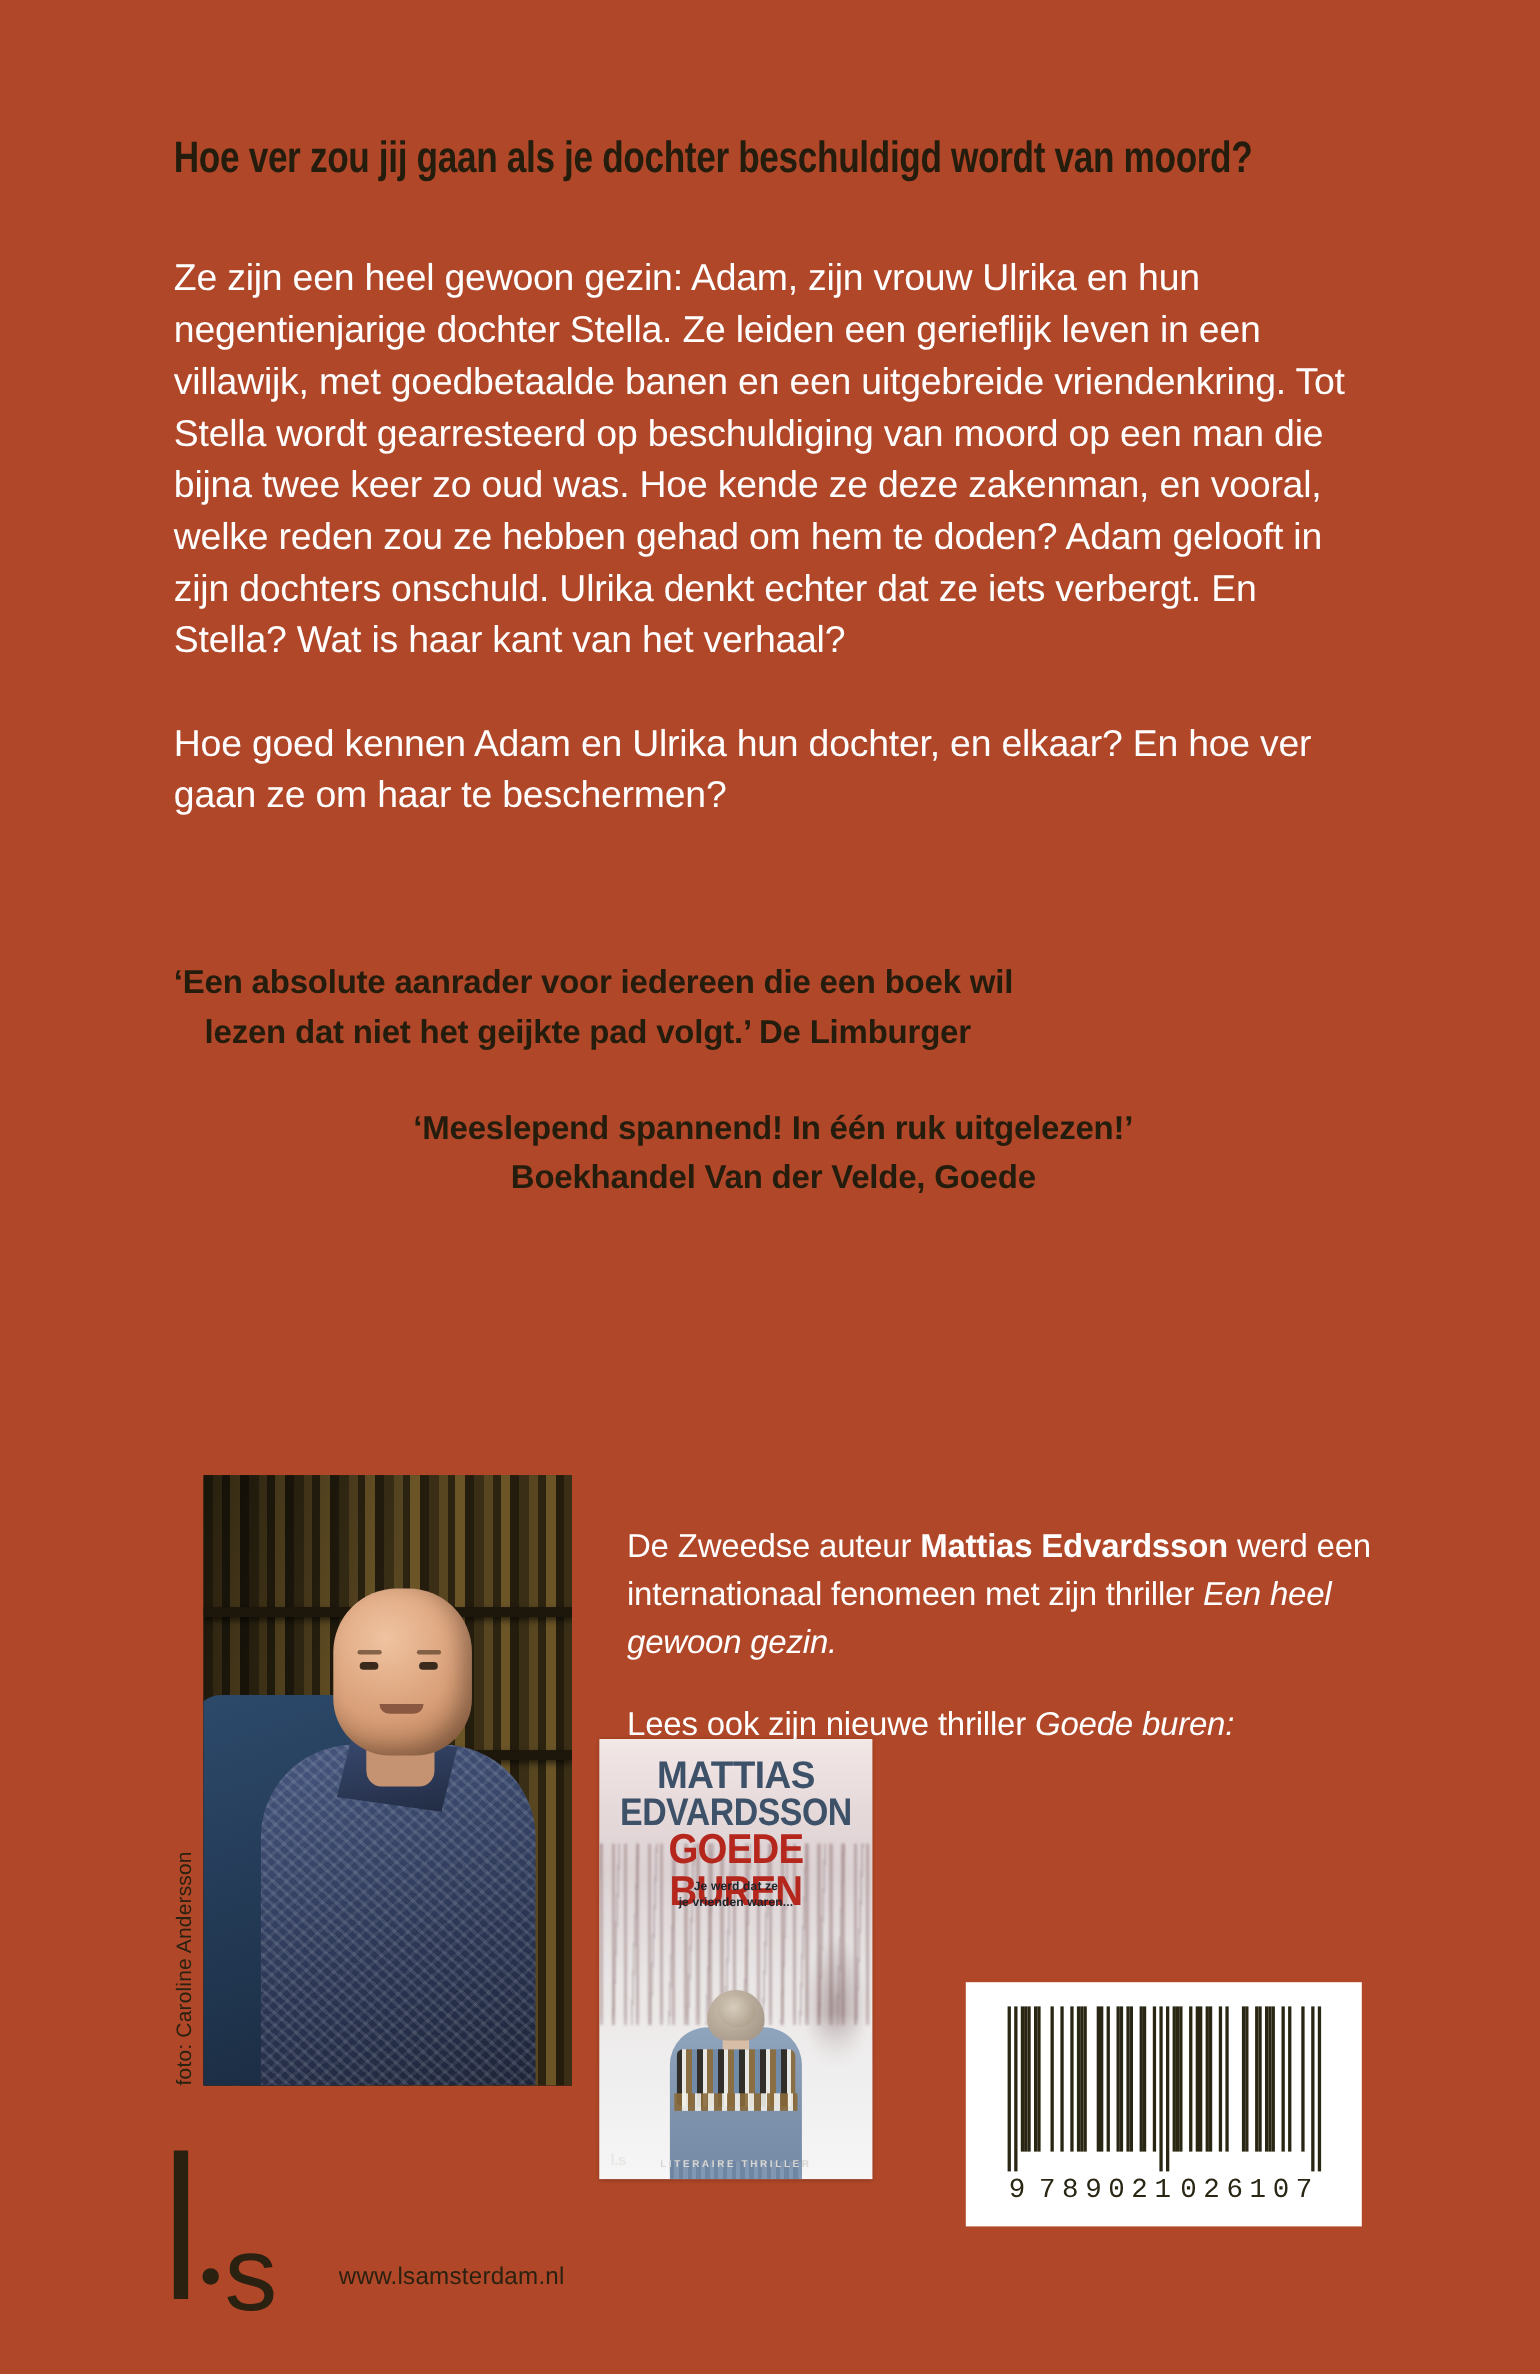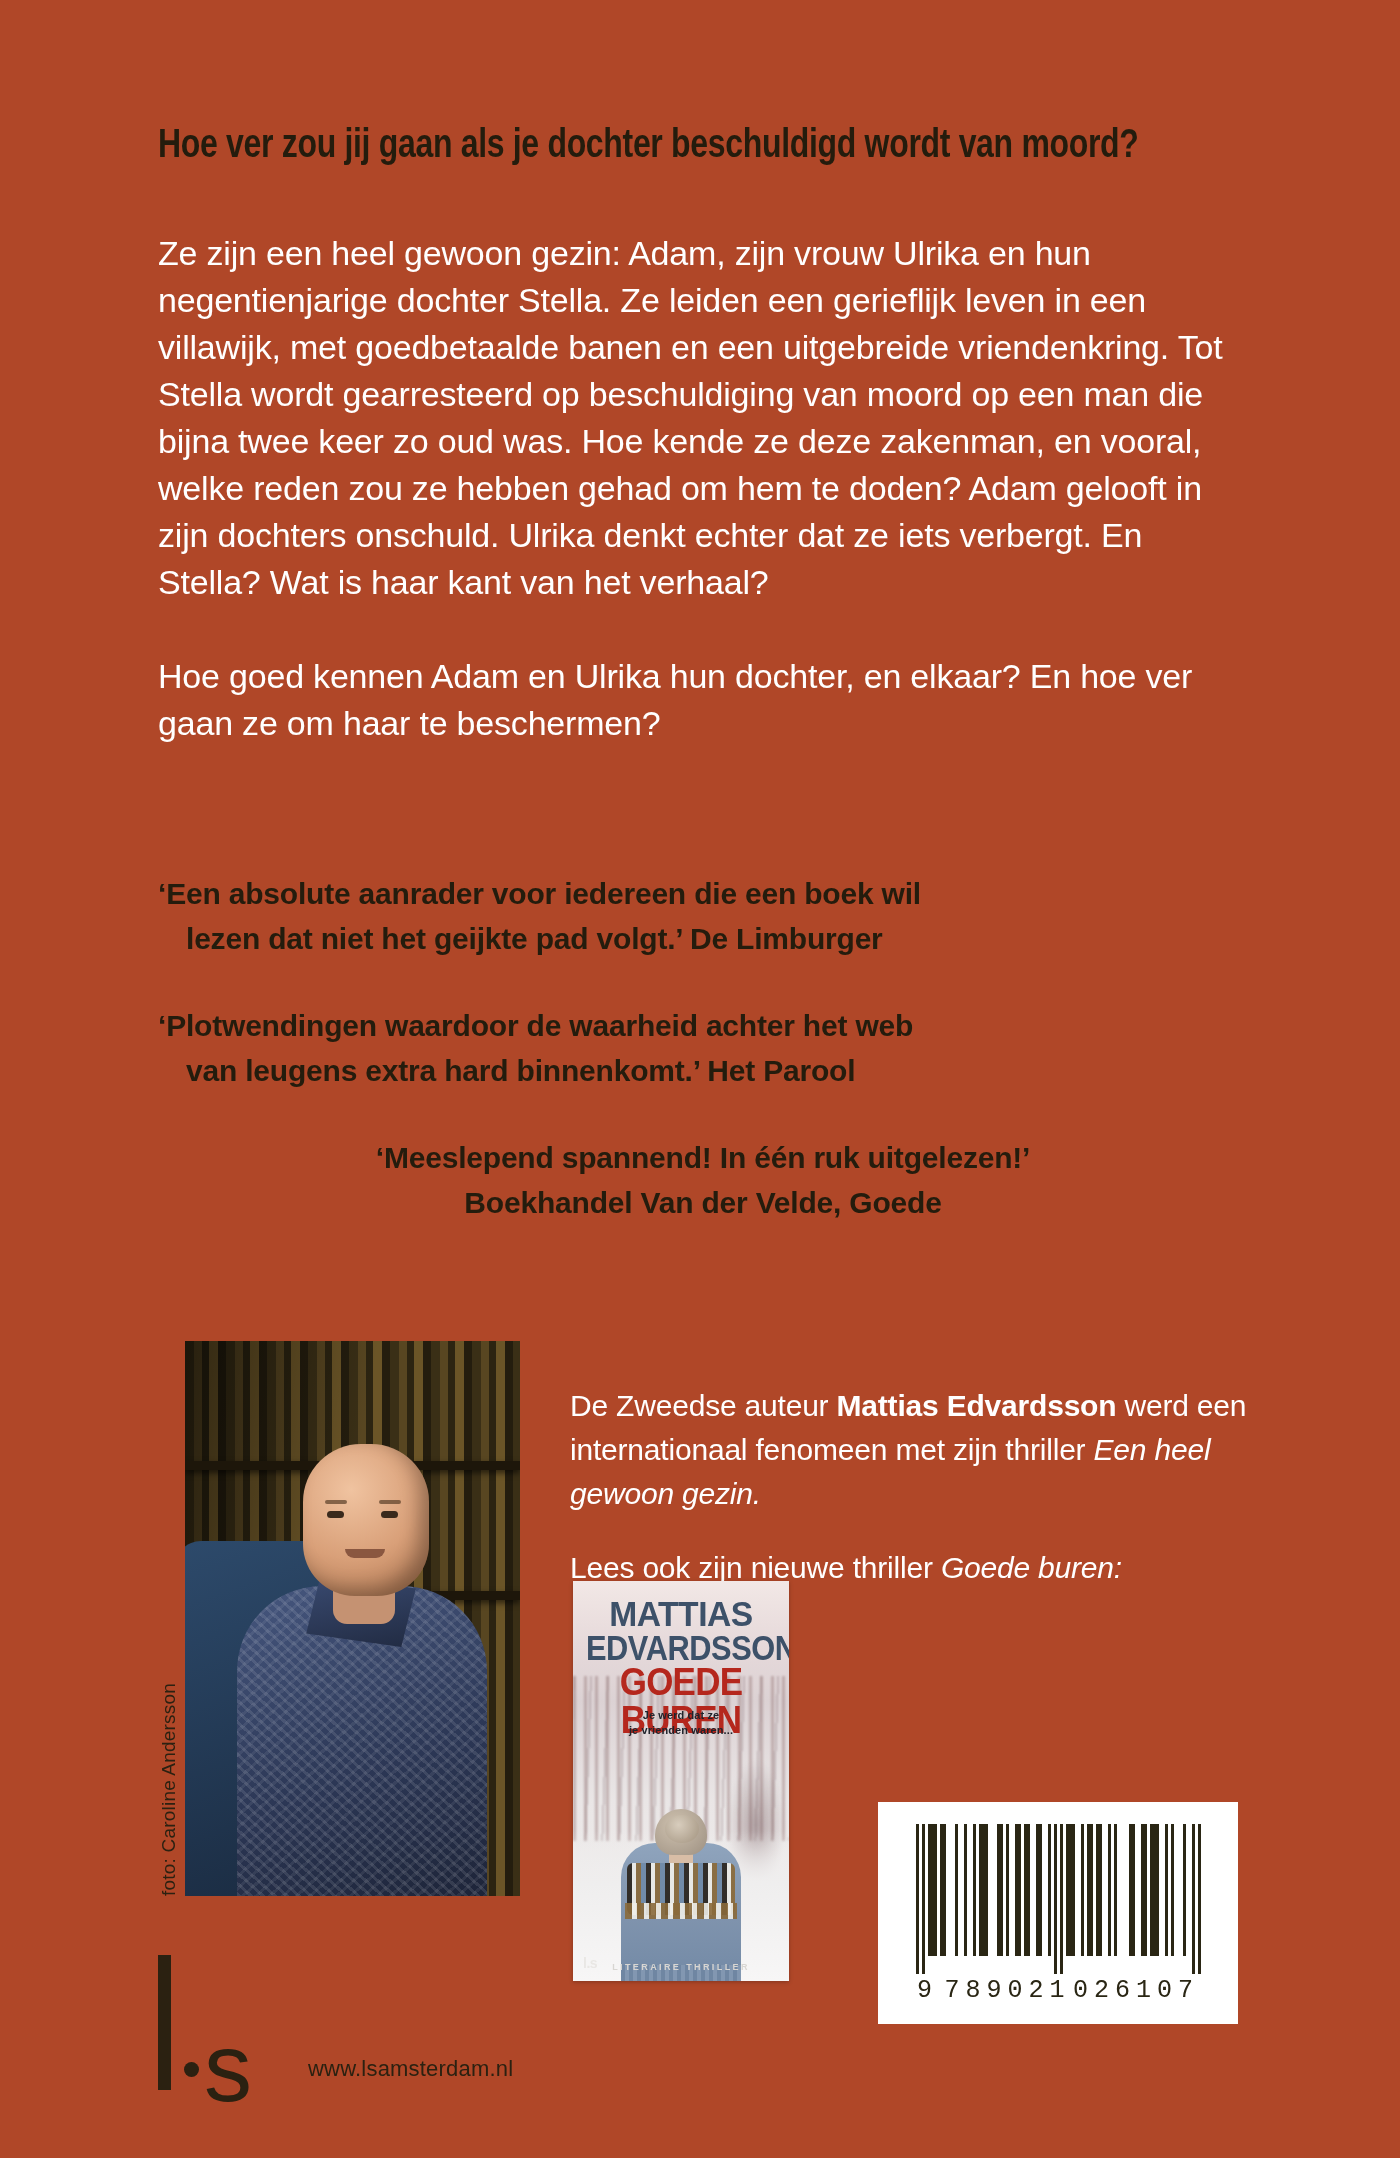--- a/index.html
+++ b/index.html
@@ -187,23 +187,23 @@
     line-height: 44px;
     letter-spacing: -0.2px;
   }
   .bio p + p { margin-top: 30px; }
   .bio b { font-weight: 700; }
   .bio i { font-style: italic; }
 
   
   .mini-book {
     position: absolute;
-    left: 573px;
+    left: 545px;
     top: 1565px;
-    width: 216px;
+    width: 248px;
     height: 400px;
     background: #ffffff;
     overflow: hidden;
     box-shadow: 0 1px 4px rgba(0,0,0,.25);
   }
   .mb-photo {
     position: absolute; left: 0; right: 0; top: 0; bottom: 0;
     background:
       linear-gradient(180deg, #f2e8e6 0%, #e6d9da 16%, #dcd2d4 30%, #eae6e6 55%, #f4f2f1 100%);
   }
@@ -393,25 +393,20 @@
   </div>
 
   <div class="quotes">
 
     <div class="quote">
       <span class="quote-line">‘Een absolute aanrader voor iedereen die een boek wil</span>
       <span>lezen dat niet het geijkte pad volgt.’</span>
       <span class="src">De Limburger</span>
     </div>
 
-    <div class="quote">
-      <span class="quote-line">‘Plotwendingen waardoor de waarheid achter het web</span>
-      <span>van leugens extra hard binnenkomt.’</span>
-      <span class="src">Het Parool</span>
-    </div>
 
     <div class="quote centered">
       <span class="quote-line">‘Meeslepend spannend! In één ruk uitgelezen!’</span>
       <span class="quote-line">Boekhandel Van der Velde, Goede</span>
     </div>
 
   </div>
 
   <div class="author-photo-wrap">
     <div class="author-photo">

